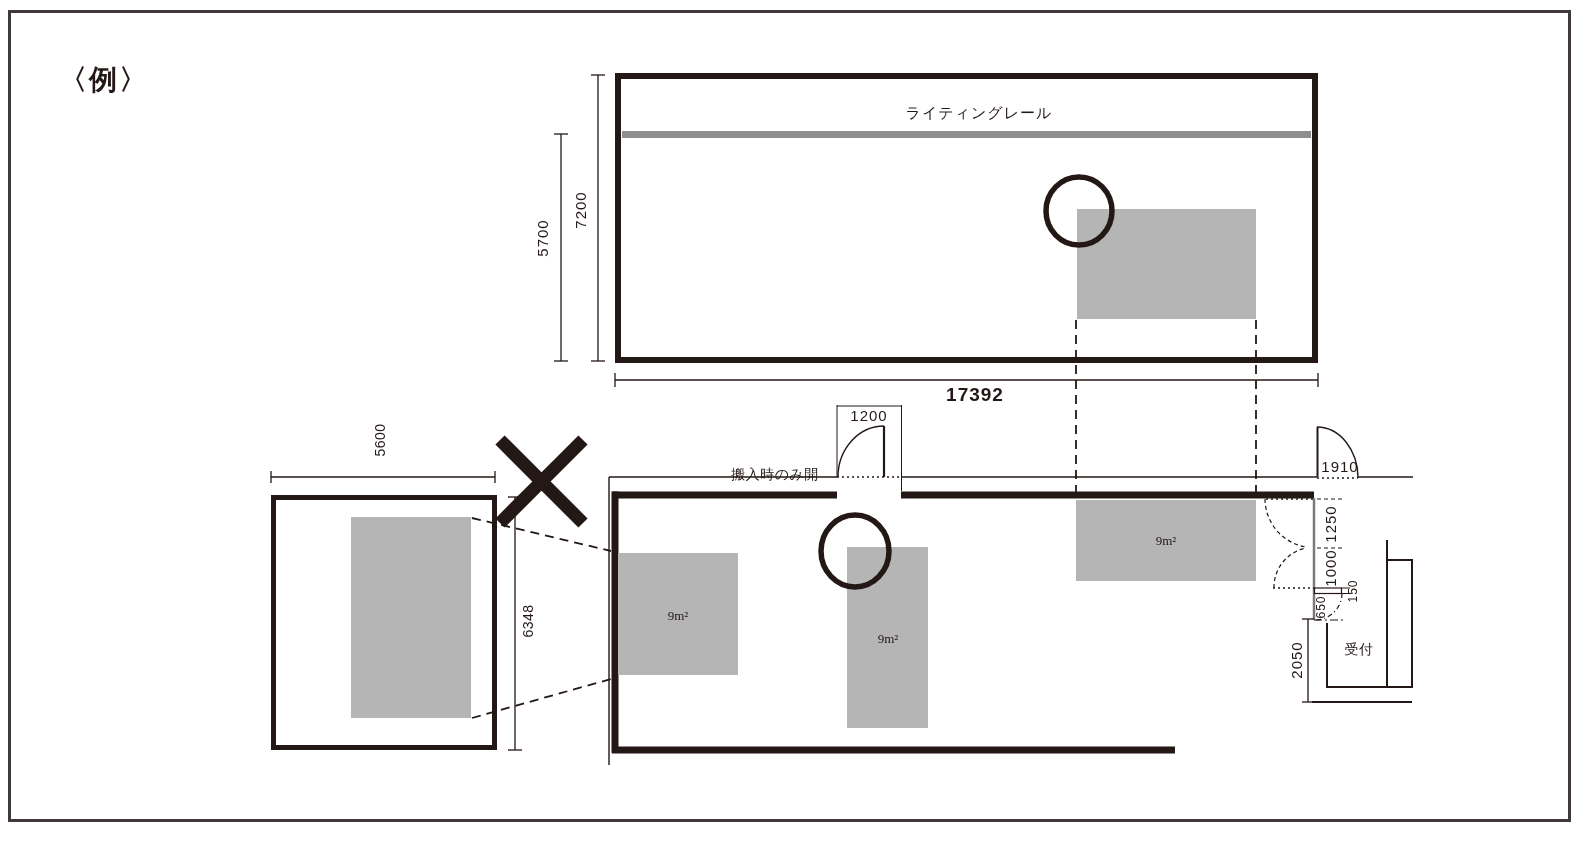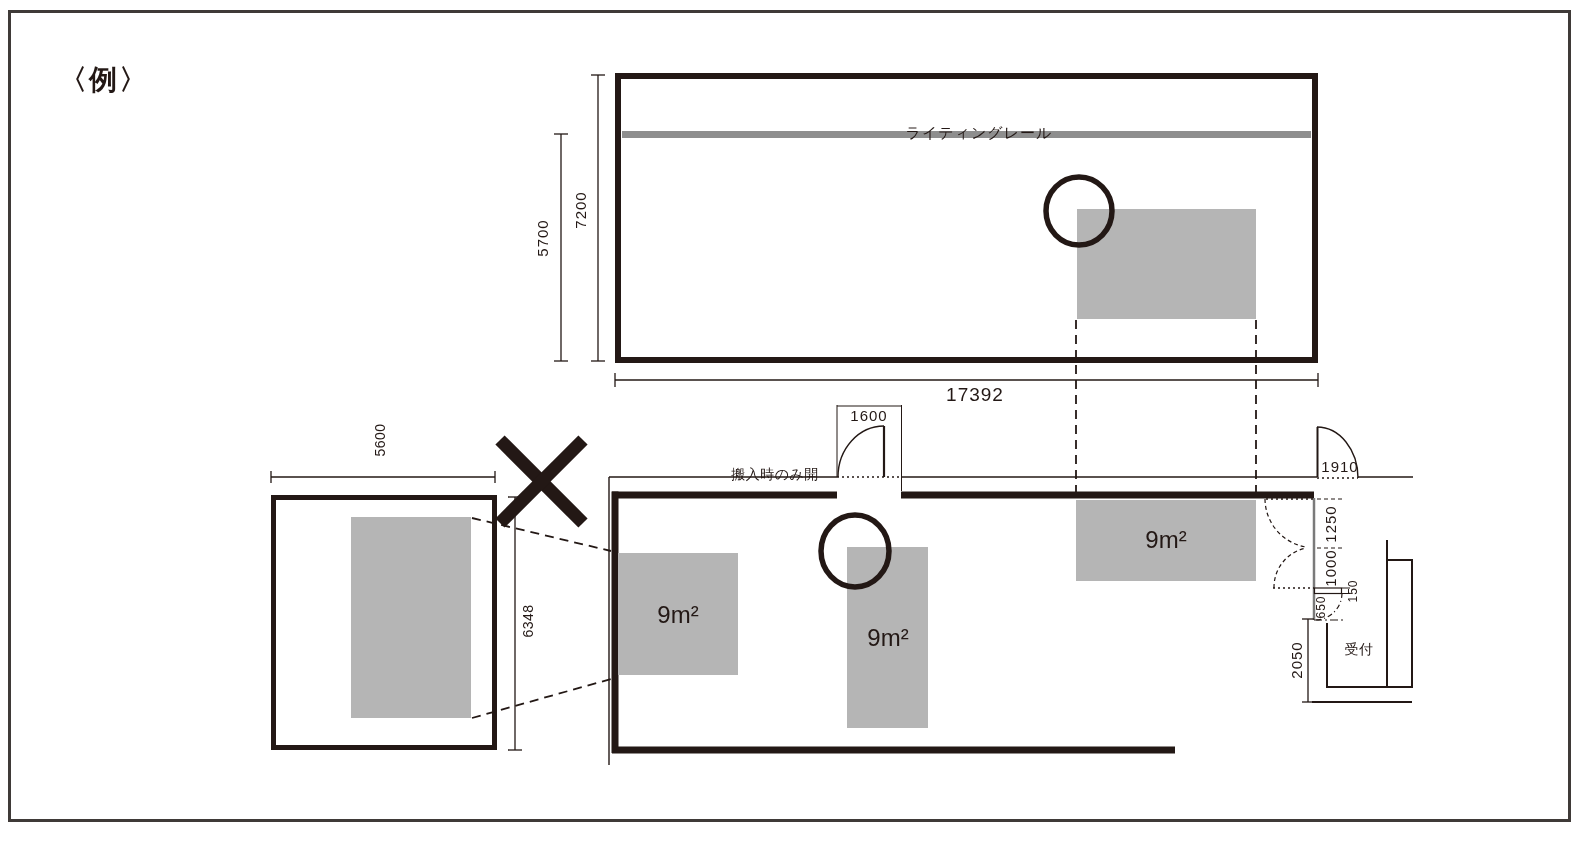--- a/index.html
+++ b/index.html
@@ -16,21 +16,21 @@
   .nofill{fill:none;}
   .grayfill{fill:var(--booth);stroke:none;}
   .railfill{fill:var(--rail);stroke:none;}
   .lbl{
     position:absolute;color:var(--ink);white-space:nowrap;
     transform:translate(-50%,-50%);line-height:1;letter-spacing:1px;
   }
   .rot{transform:translate(-50%,-50%) rotate(-90deg);}
   .s30{font-size:28px;font-weight:bold;letter-spacing:2px;}
   .s19{font-size:19px;}
-  .s18{font-size:24px;letter-spacing:0;}
+  .s18{font-size:13px;letter-spacing:0;font-family:Liberation Serif, serif;}
   .s15{font-size:15px;}
   .s14{font-size:14px;letter-spacing:0.5px;}
   .s12{font-size:12px;}
 </style>
 </head>
 <body>
 
 <div id="canvas">
   <div id="frame"></div>
 
@@ -145,26 +145,26 @@
       <line x1="500" y1="523" x2="583" y2="440"></line>
     </g>
     <g class="ink" stroke-width="1.8" stroke-dasharray="9 6">
       <line x1="472" y1="518" x2="611" y2="551"></line>
       <line x1="472" y1="718" x2="611" y2="679"></line>
     </g>
   </svg>
 
   <div class="lbl s30" style="left:104px;top:80px;">〈例〉</div>
 
-  <div class="lbl s15" style="left:979px;top:132px;">ライティングレール</div>
+  <div class="lbl s15" style="left:979px;top:112px;">ライティングレール</div>
   <div class="lbl rot s15" style="left:580px;top:210px;">7200</div>
   <div class="lbl rot s15" style="left:542px;top:238px;">5700</div>
-  <div class="lbl s19" style="left:975px;top:394px;">17392</div>
+  <div class="lbl s19" style="left:975px;top:394px;font-weight:bold;">17392</div>
 
-  <div class="lbl s15" style="left:869px;top:415px;">1600</div>
+  <div class="lbl s15" style="left:869px;top:415px;">1200</div>
   <div class="lbl s14" style="left:775px;top:450px;margin-top:24px;">搬入時のみ開</div>
   <div class="lbl s15" style="left:1340px;top:466px;">1910</div>
   <div class="lbl rot s15" style="left:1330px;top:524px;">1250</div>
   <div class="lbl rot s15" style="left:1330px;top:568px;">1000</div>
   <div class="lbl rot s12" style="left:1353px;top:591px;">150</div>
   <div class="lbl rot s12" style="left:1321px;top:607px;">650</div>
   <div class="lbl rot s15" style="left:1296px;top:660px;">2050</div>
   <div class="lbl s14" style="left:1359px;top:649px;">受付</div>
 
   <div class="lbl s18" style="left:678px;top:615px;">9m²</div>

